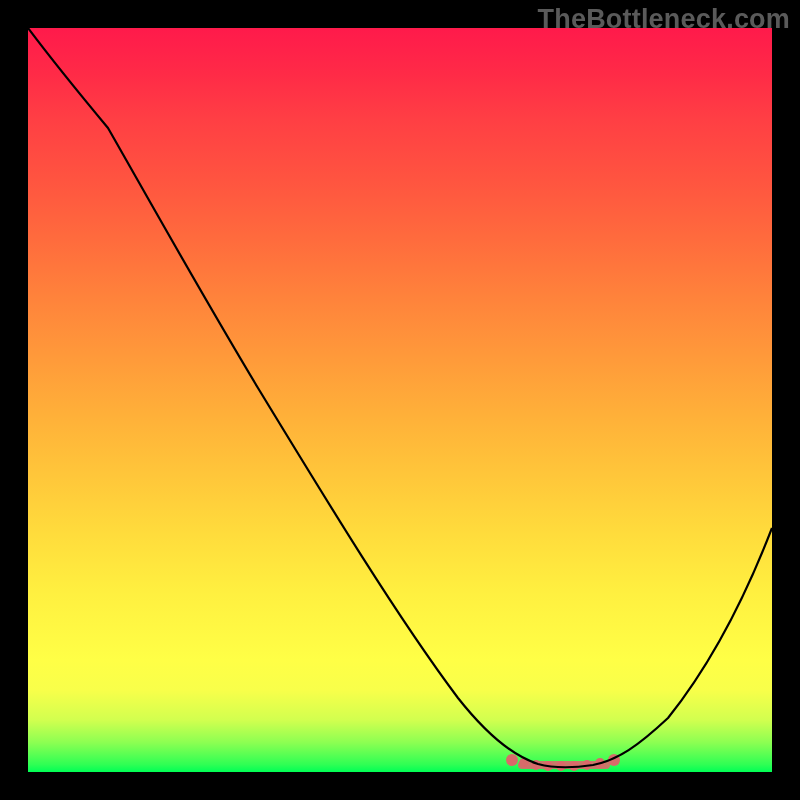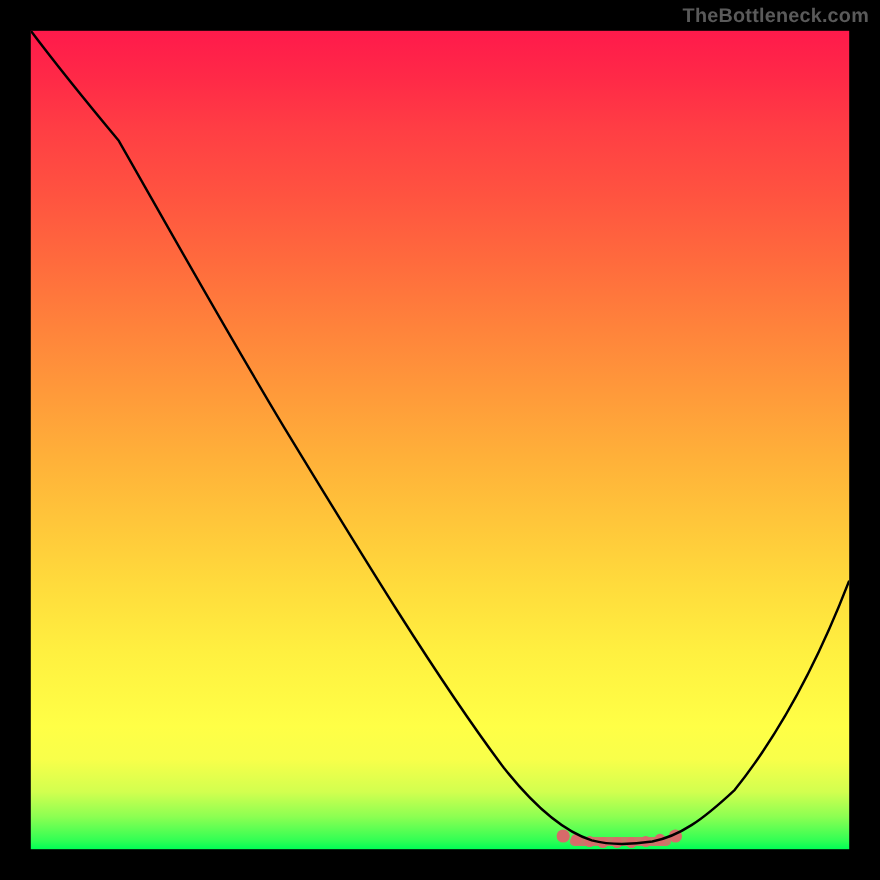--- a/index.html
+++ b/index.html
@@ -15,21 +15,21 @@
     position: relative;
     width: 800px;
     height: 800px;
     background: #000;
   }
   .watermark {
     position: absolute;
     top: 4px;
     right: 10px;
     color: #5a5a5a;
-    font-size: 18px;
+    font-size: 27px;
     font-weight: 600;
     letter-spacing: 0.2px;
     z-index: 10;
   }
   .plot-area {
     position: absolute;
     left: 28px;
     top: 28px;
     width: 744px;
     height: 744px;

